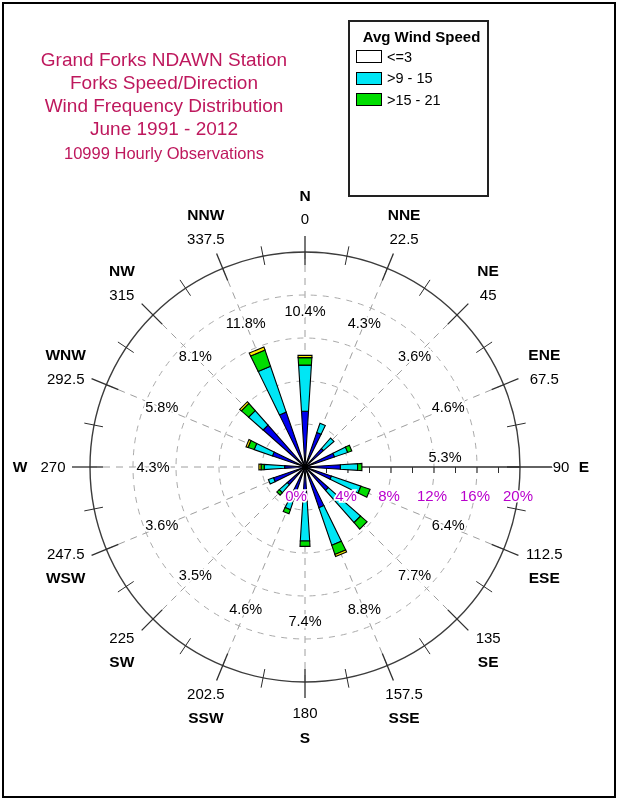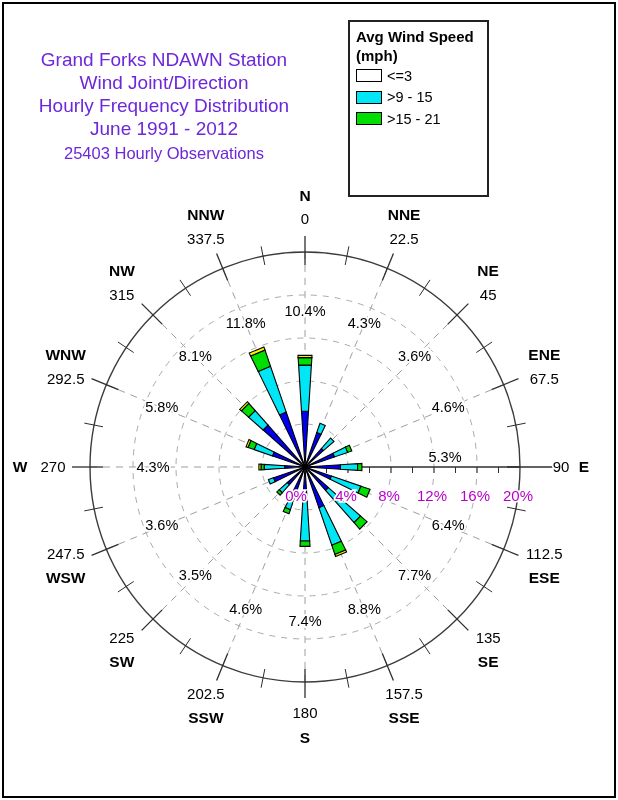--- a/index.html
+++ b/index.html
@@ -3,53 +3,52 @@
 <meta charset="utf-8">
 <style>
   html,body { margin:0; padding:0; background:#fff; }
   .canvas {
     position:relative; width:618px; height:800px; background:#ffffff;
     font-family:"Liberation Sans", sans-serif; overflow:hidden;
   }
   .frame { position:absolute; inset:2px; border:2px solid #000; pointer-events:none; }
   .title-block {
     position:absolute; left:14px; top:48px; width:300px; text-align:center;
-    color:#6d28d9; font-size:19px; line-height:23px;
+    color:#be185d; font-size:19px; line-height:23px;
   }
   .title-block .sub { font-size:16.5px; padding-top:2px; }
   .legend {
     position:absolute; left:348px; top:20px; width:141px; height:177px;
     border:2px solid #222; background:#fff; box-sizing:border-box; padding:5px 0 0 6px;
   }
-  .legend-title { font-weight:bold; font-size:15px; line-height:19px; color:#000; }
+  .legend-title { text-align:center; font-weight:bold; font-size:15px; line-height:19px; color:#000; }
   .legend-item { display:flex; align-items:center; height:21.5px; }
   .swatch {
     width:26px; height:13px; border:1.6px solid #000; box-sizing:border-box;
     margin-right:5px; flex:0 0 auto;
   }
   .legend-item .lab { font-size:14.5px; color:#000; white-space:pre; }
   svg.rose { position:absolute; left:0; top:0; }
 </style>
 </head>
 <body>
 
 <div class="canvas">
   <div class="frame"></div>
 
   <div class="title-block">
     <div>Grand Forks NDAWN Station</div>
-    <div>Wind Joint/Direction</div>
-    <div>Hourly Frequency Distribution</div>
+    <div>Forks Speed/Direction</div>
+    <div>Wind Frequency Distribution</div>
     <div>June 1991 - 2012</div>
-    <div class="sub">25403 Hourly Observations</div>
+    <div class="sub">10999 Hourly Observations</div>
   </div>
 
   <div class="legend">
     <div class="legend-title">Avg Wind Speed</div>
-    <div class="legend-title">(mph)</div>
     <div class="legend-item">
       <span class="swatch" style="background: rgb(255, 255, 255);"></span>
       <span class="lab">&lt;=3</span>
     </div>
     <div class="legend-item">
       <span class="swatch" style="background: rgb(0, 230, 245);"></span>
       <span class="lab">&gt;9 - 15</span>
     </div>
     <div class="legend-item">
       <span class="swatch" style="background: rgb(0, 221, 0);"></span>

